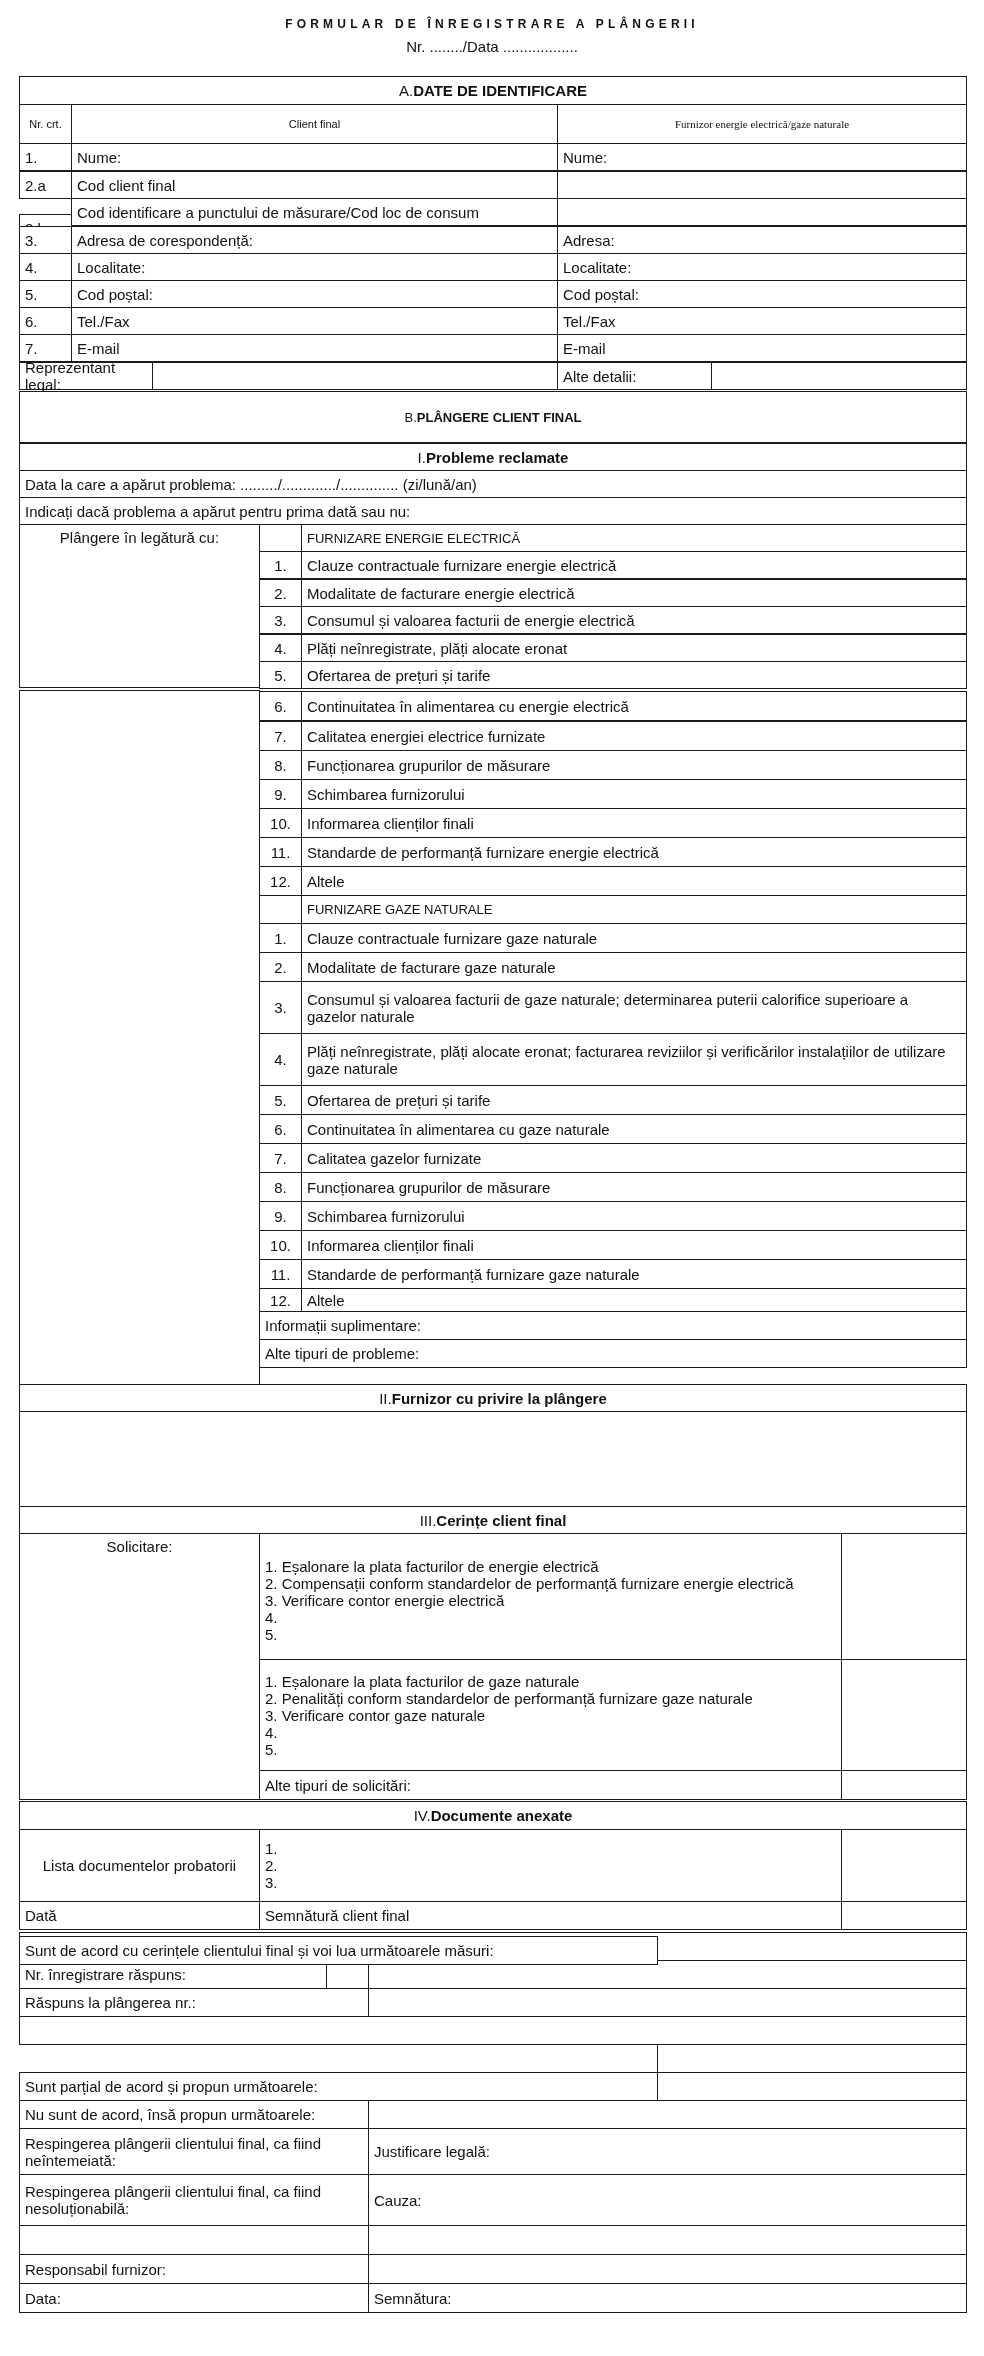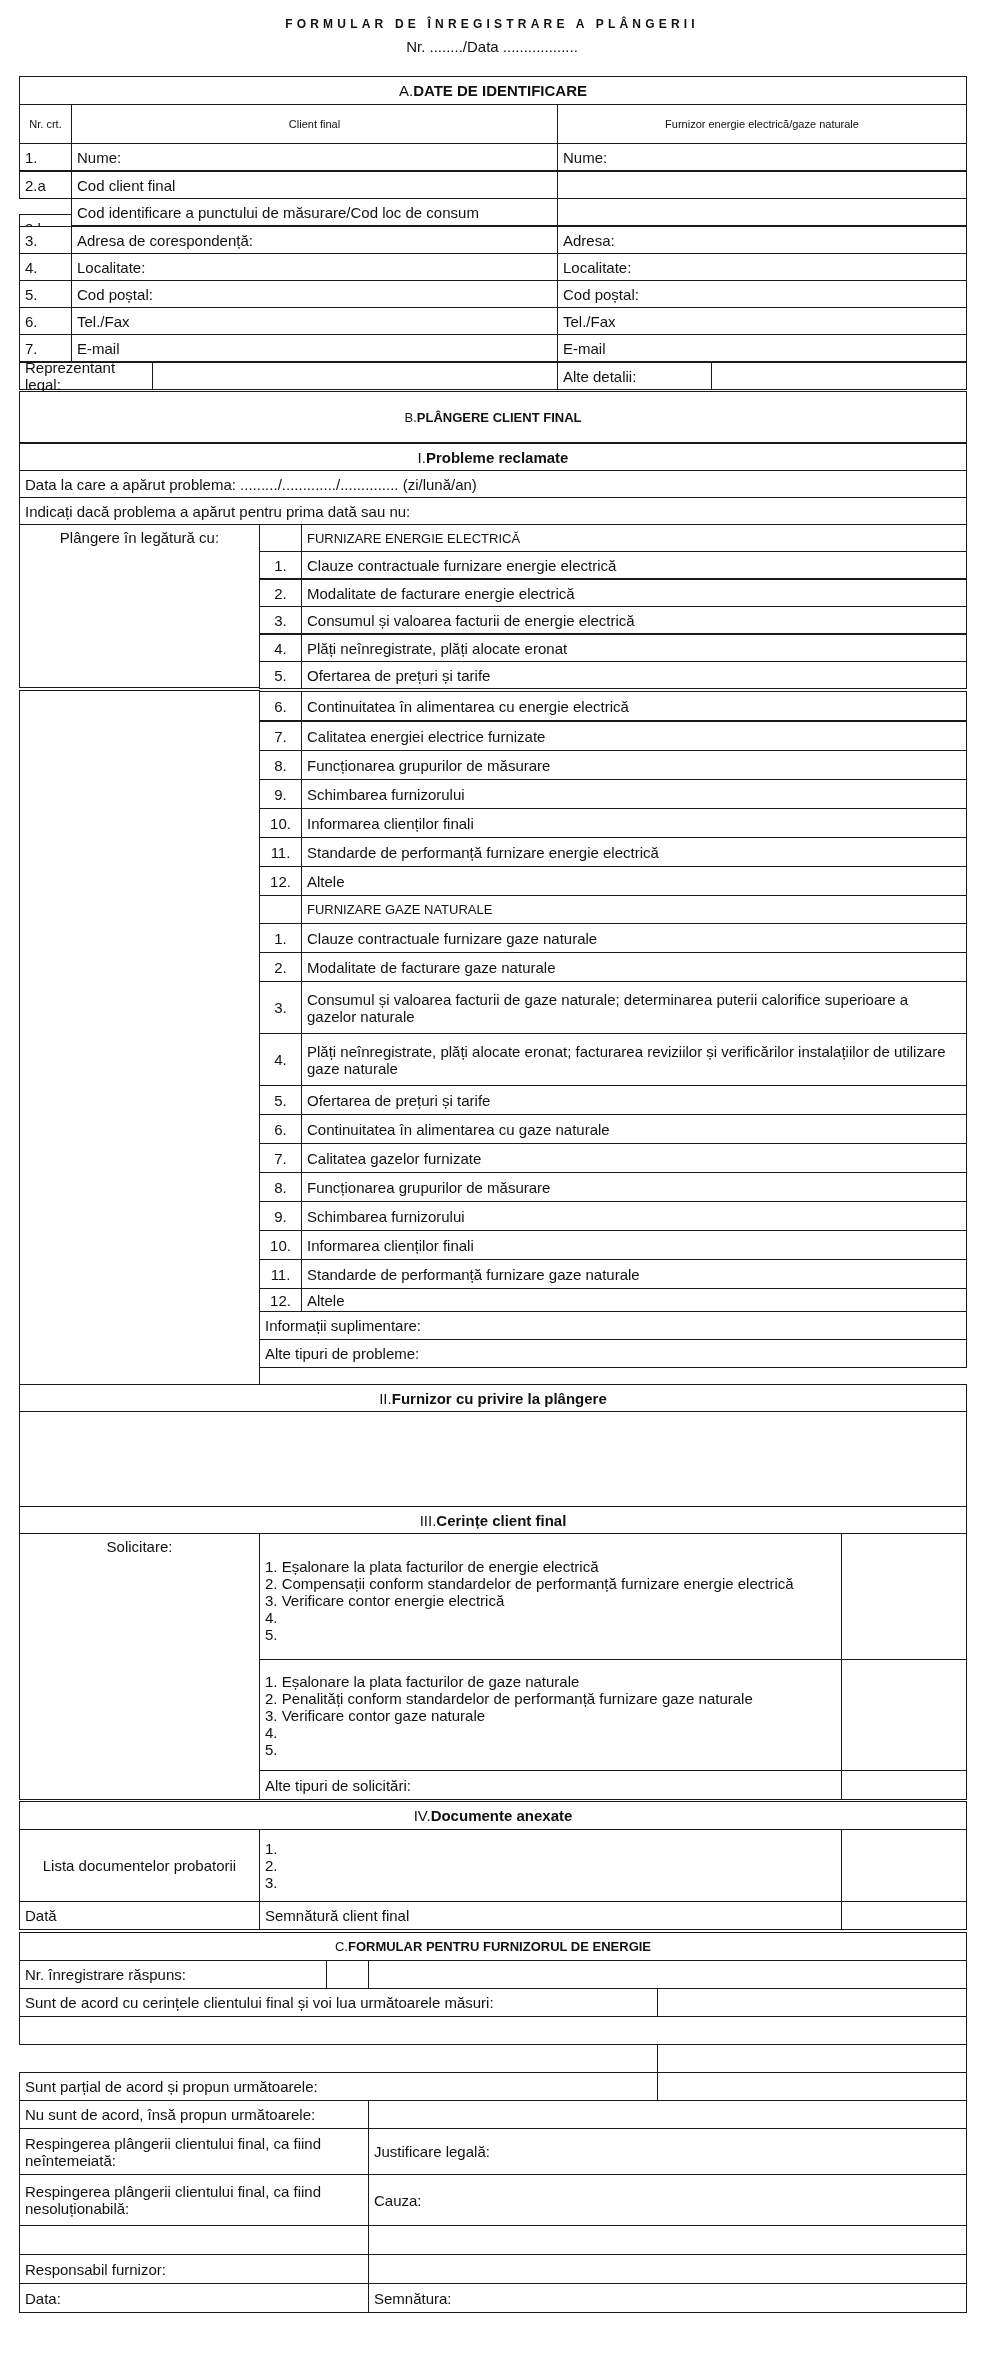--- a/index.html
+++ b/index.html
@@ -22,21 +22,21 @@
 
 <div class="title">FORMULAR DE ÎNREGISTRARE A PLÂNGERII</div>
 <div class="subtitle">Nr. ......../Data ..................</div>
 
 <div class="c ctr" style="left:19px;top:76px;width:948px;height:29px;">
   <span>A. </span>
     <span class="b">DATE DE IDENTIFICARE</span>
 </div>
 <div class="c ctr small" style="left:19px;top:104px;width:53px;height:40px;line-height:13px;">Nr. crt.</div>
 <div class="c ctr small" style="left:71px;top:104px;width:487px;height:40px;">Client final</div>
-<div class="c ctr small" style="left:557px;top:104px;width:410px;height:40px;">Furnizor energie electrică/gaze naturale</div>
+<div class="c ctr small" style="left:557px;top:104px;width:410px;height:40px;font-family:Liberation Serif, serif;">Furnizor energie electrică/gaze naturale</div>
 
 <div id="rows-a">
     <div class="c" style="left:19px;top:143px;width:53px;height:28px;">1.</div>
     <div class="c" style="left:71px;top:143px;width:487px;height:28px;">Nume:</div>
     <div class="c" style="left:557px;top:143px;width:410px;height:28px;">Nume:</div>
     <div class="c" style="left:19px;top:171px;width:53px;height:28px;">2.a</div>
     <div class="c" style="left:71px;top:171px;width:572px;height:28px;">Cod client final</div>
     <div class="c" style="left:557px;top:171px;width:410px;height:28px;"></div>
     <div class="c" style="left:19px;top:214px;width:53px;height:28px;">2.b</div>
     <div class="c" style="left:71px;top:198px;width:487px;height:28px;">Cod identificare a punctului de măsurare/Cod loc de consum</div>
@@ -181,21 +181,21 @@
 
 <div class="c ctr" style="left:19px;top:1932px;width:948px;height:29px;font-size:13px;">
   <span>C. </span>
     <span class="b">FORMULAR PENTRU FURNIZORUL DE ENERGIE</span>
 </div>
 <div class="c" style="left:19px;top:1960px;width:308px;height:29px;">Nr. înregistrare răspuns:</div>
 <div class="c" style="left:368px;top:1960px;width:599px;height:29px;"></div>
 <div class="c" style="left:19px;top:1988px;width:350px;height:29px;">Răspuns la plângerea nr.:</div>
 <div class="c" style="left:368px;top:1988px;width:599px;height:29px;"></div>
 <div class="c" style="left:19px;top:2016px;width:948px;height:29px;"></div>
-<div class="c" style="left:19px;top:1988px;width:639px;height:29px;">Sunt de acord cu cerințele clientului final și voi lua următoarele măsuri:</div>
+<div class="c" style="left:19px;top:1936px;width:639px;height:29px;">Sunt de acord cu cerințele clientului final și voi lua următoarele măsuri:</div>
 <div class="c" style="left:657px;top:2044px;width:310px;height:29px;"></div>
 <div class="c" style="left:19px;top:2072px;width:639px;height:29px;">Sunt parțial de acord și propun următoarele:</div>
 <div class="c" style="left:657px;top:2072px;width:310px;height:29px;"></div>
 <div class="c" style="left:19px;top:2100px;width:350px;height:29px;">Nu sunt de acord, însă propun următoarele:</div>
 <div class="c" style="left:368px;top:2100px;width:599px;height:29px;"></div>
 <div class="c wrap" style="left:19px;top:2128px;width:350px;height:47px;">Respingerea plângerii clientului final, ca fiind neîntemeiată:</div>
 <div class="c" style="left:368px;top:2128px;width:599px;height:47px;">Justificare legală:</div>
 <div class="c wrap" style="left:19px;top:2174px;width:350px;height:52px;">Respingerea plângerii clientului final, ca fiind nesoluționabilă:</div>
 <div class="c" style="left:368px;top:2174px;width:599px;height:52px;">Cauza:</div>
 <div class="c" style="left:19px;top:2225px;width:350px;height:30px;"></div>

